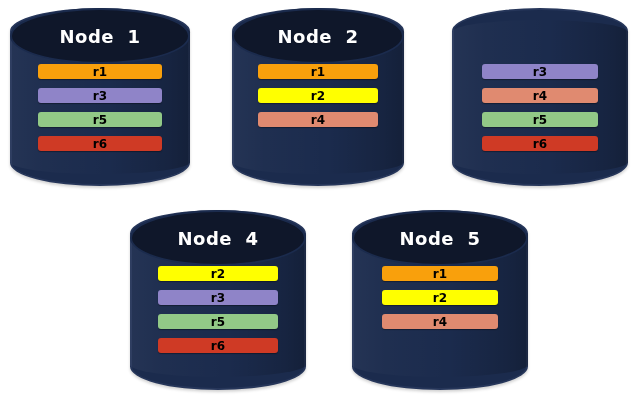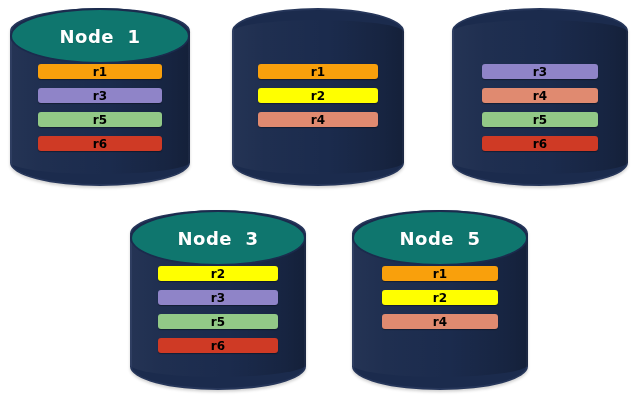--- a/index.html
+++ b/index.html
@@ -57,21 +57,21 @@
         rgba(0,0,0,0.16) 88%,
         rgba(0,0,0,0.26) 100%);
     pointer-events: none;
   }
 
   .node-top {
     position: absolute;
     left: 0;
     top: 0;
     width: 100%;
-    background: #0f766e;
+    background: #0f172a;
     border: 2px solid #1b2b4d;
     border-radius: 50%;
     box-sizing: border-box;
     display: flex;
     align-items: center;
     justify-content: center;
   }
 
   .node-title {
     color: #ffffff;
@@ -131,20 +131,23 @@
           <span class="record-label">r5</span>
         </div>
         <div class="record-bar" style="width: 124px; background: rgb(207, 58, 37);">
           <span class="record-label">r6</span>
         </div>
       </div>
     </div>
     <div class="node" style="left: 232px; top: 8px; width: 172px; height: 178px;">
       <div class="node-body"></div>
       <div class="node-shade"></div>
+      <div class="node-top" style="height: 56px;">
+        <div class="node-title">Node  2</div>
+      </div>
       <div class="records" style="top: 56px;">
         <div class="record-bar" style="width: 120px; background: rgb(249, 160, 12);">
           <span class="record-label">r1</span>
         </div>
         <div class="record-bar" style="width: 120px; background: rgb(255, 255, 0);">
           <span class="record-label">r2</span>
         </div>
         <div class="record-bar" style="width: 120px; background: rgb(224, 138, 112);">
           <span class="record-label">r4</span>
         </div>
@@ -165,21 +168,21 @@
         </div>
         <div class="record-bar" style="width: 116px; background: rgb(207, 58, 37);">
           <span class="record-label">r6</span>
         </div>
       </div>
     </div>
     <div class="node" style="left: 130px; top: 210px; width: 176px; height: 180px;">
       <div class="node-body"></div>
       <div class="node-shade"></div>
       <div class="node-top" style="height: 56px;">
-        <div class="node-title">Node  3</div>
+        <div class="node-title">Node  4</div>
       </div>
       <div class="records" style="top: 56px;">
         <div class="record-bar" style="width: 120px; background: rgb(255, 255, 0);">
           <span class="record-label">r2</span>
         </div>
         <div class="record-bar" style="width: 120px; background: rgb(143, 132, 200);">
           <span class="record-label">r3</span>
         </div>
         <div class="record-bar" style="width: 120px; background: rgb(146, 201, 135);">
           <span class="record-label">r5</span>

